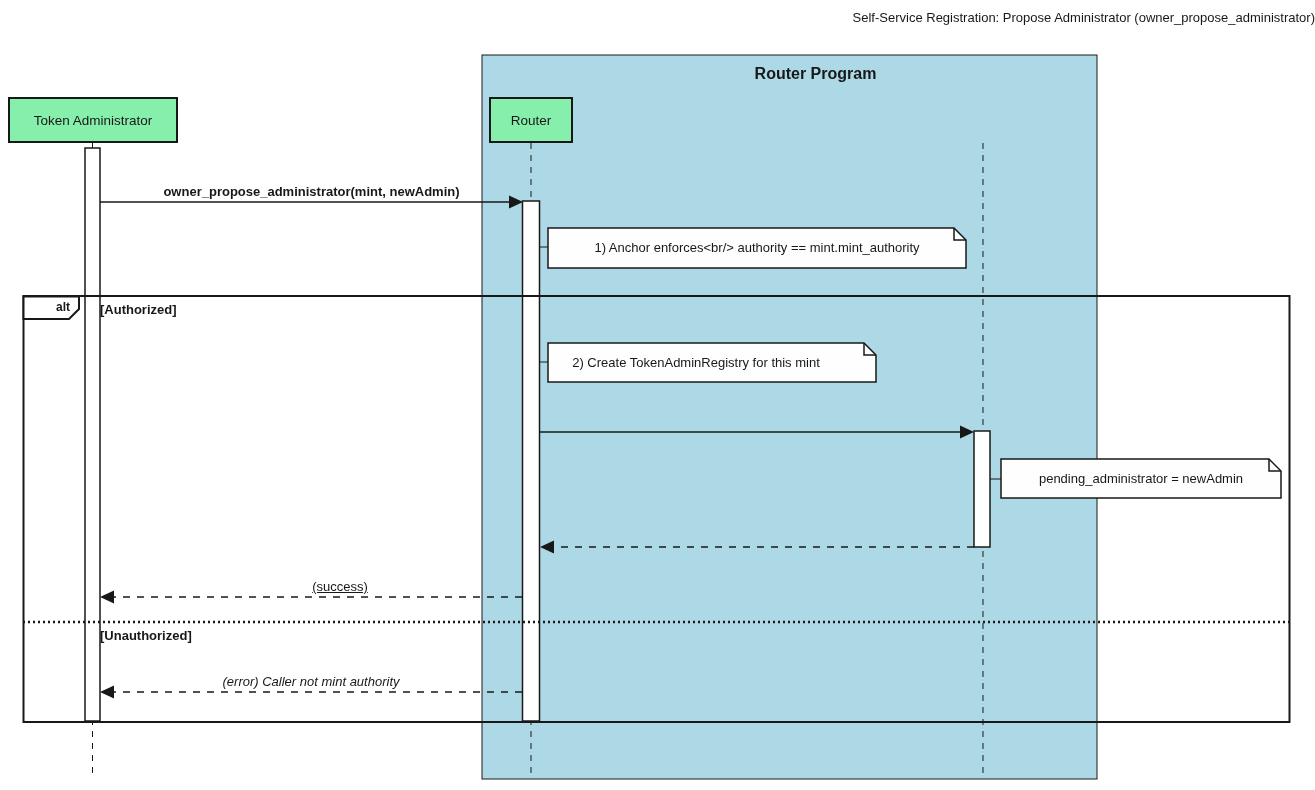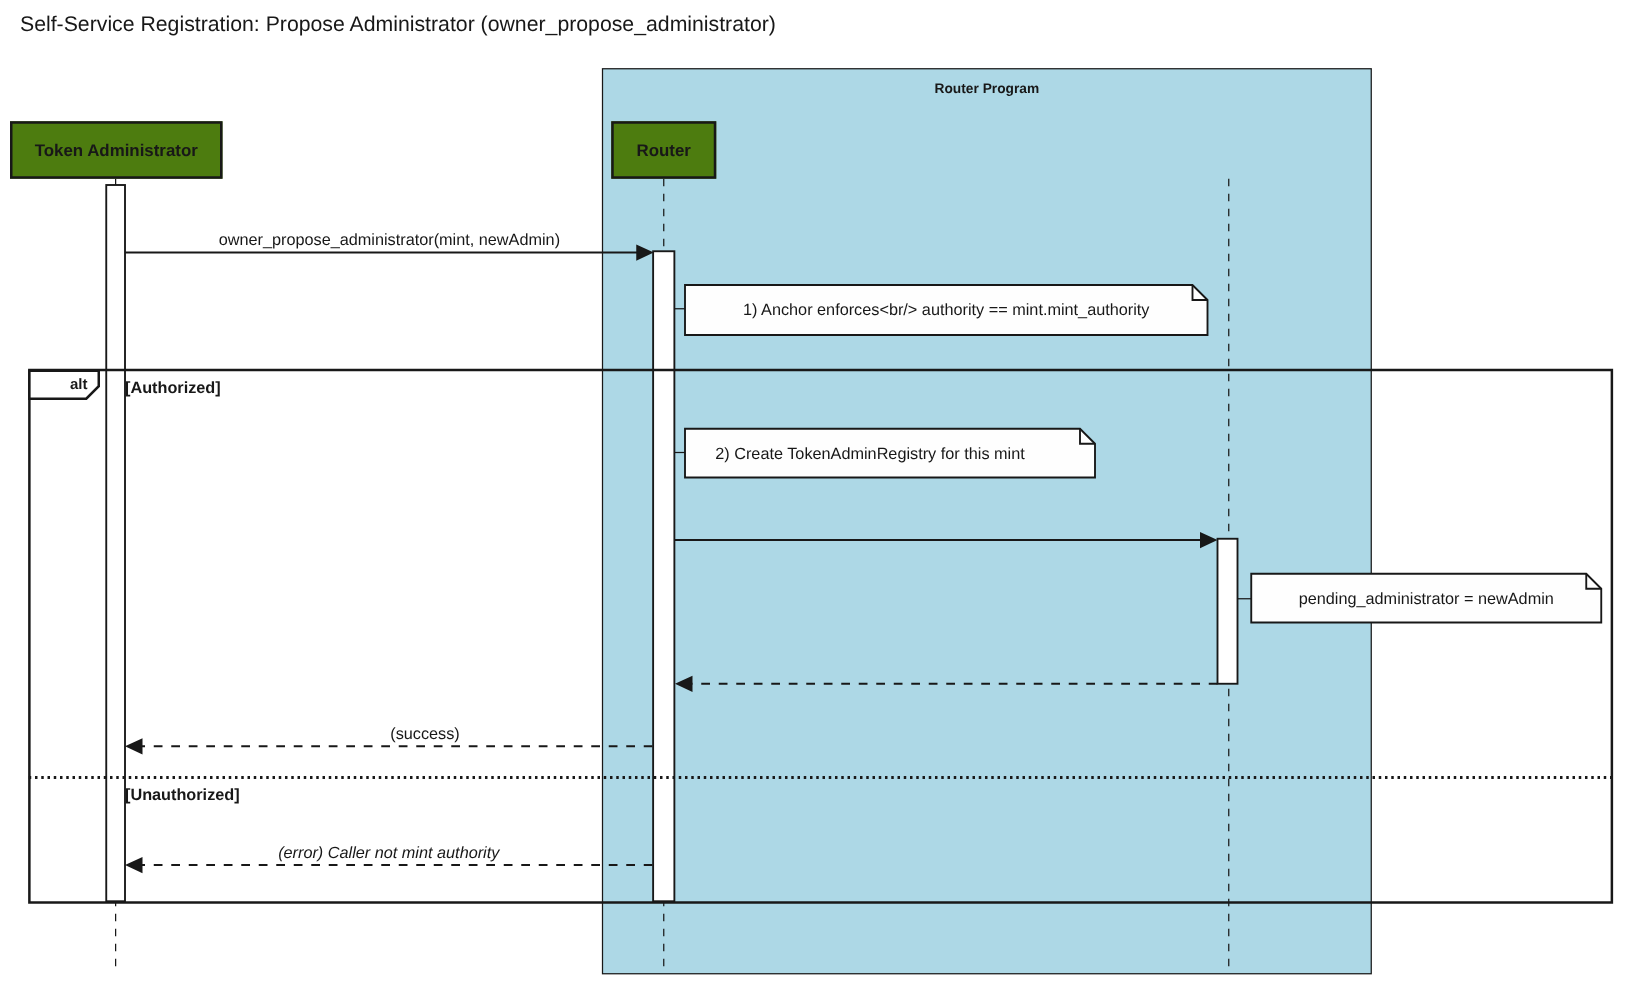--- a/index.html
+++ b/index.html
@@ -1,29 +1,29 @@
 <!DOCTYPE html>
 <html><head>
 <meta charset="utf-8">
 <style>
   html,body{margin:0;padding:0;background:#ffffff;}
   body{width:1315px;height:790px;font-family:"Liberation Sans",sans-serif;color:#181818;position:relative;overflow:hidden;}
   .canvas{position:absolute;inset:0;}
   .layer{position:absolute;left:0;top:0;}
   .lbl{position:absolute;white-space:nowrap;color:#181818;}
-  .title{left:0;right:0;top:10px;text-align:left;font-size:17px;margin-left:16px;}
-  .group-label{left:482px;width:615px;top:65px;text-align:center;font-size:11px;font-weight:bold;}
-  .pbox{position:absolute;top:97px;height:46px;background:#4d7c0f;border:2px solid #181818;display:flex;align-items:center;justify-content:center;font-size:13.5px;box-sizing:border-box;font-weight:bold;}
+  .title{left:0;right:0;top:10px;text-align:right;font-size:13px;}
+  .group-label{left:508px;width:615px;top:65px;text-align:center;font-size:16px;font-weight:bold;}
+  .pbox{position:absolute;top:97px;height:46px;background:#86efac;border:2px solid #181818;display:flex;align-items:center;justify-content:center;font-size:13.5px;box-sizing:border-box;}
   .pbox.p1{left:8px;width:170px;}
   .pbox.p2{left:489px;width:84px;}
   .pbox.p3{left:878px;width:210px;}
   .msg{font-size:13px;text-align:center;}
-  .m1{left:100px;width:423px;top:184px;}
+  .m1{left:100px;width:423px;top:184px;font-weight:bold;}
   .m2{left:540px;width:434px;top:414px;}
-  .m3{left:100px;width:480px;top:579px;}
+  .m3{left:100px;width:480px;top:579px;text-decoration:underline;}
   .m4{left:100px;width:422px;top:674px;font-style:italic;}
   .notetext{font-size:13px;text-align:center;}
   .n1{left:548px;width:418px;top:240px;}
   .n2{left:532px;width:328px;top:355px;}
   .n3{left:1001px;width:280px;top:471px;}
   .alt-op{left:23px;width:47px;top:300px;text-align:right;font-size:12px;font-weight:bold;}
   .guard{font-size:13px;font-weight:bold;}
   .g1{left:100px;top:302px;}
   .g2{left:100px;top:628px;}
 </style>

